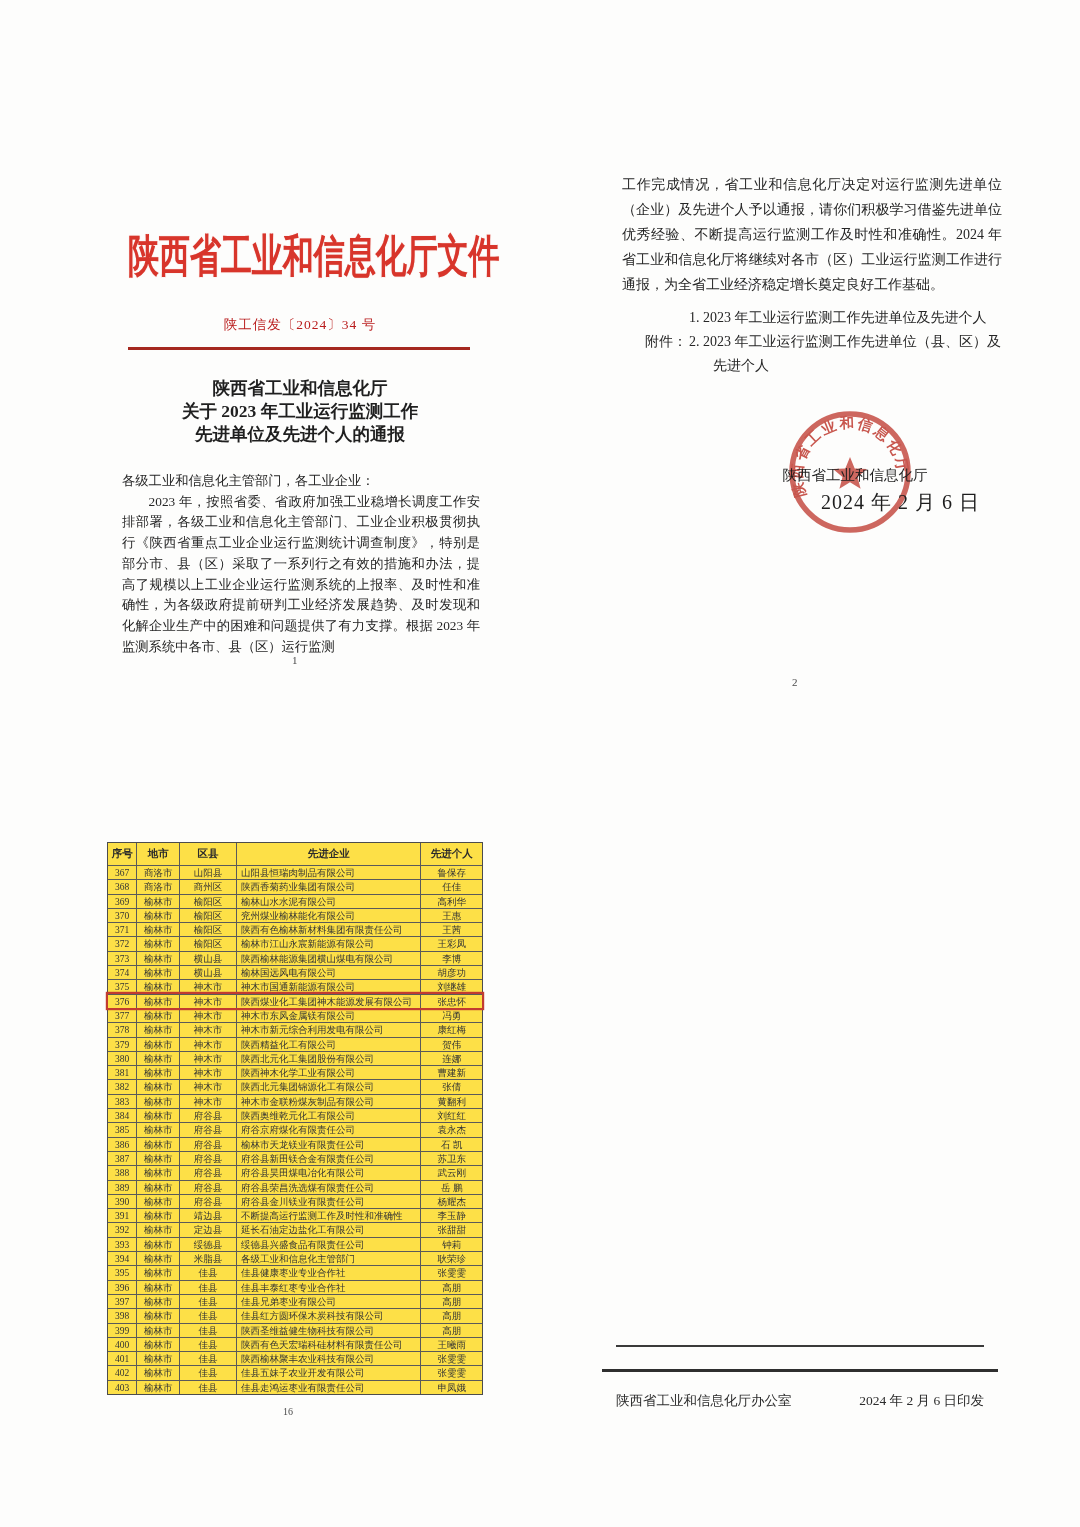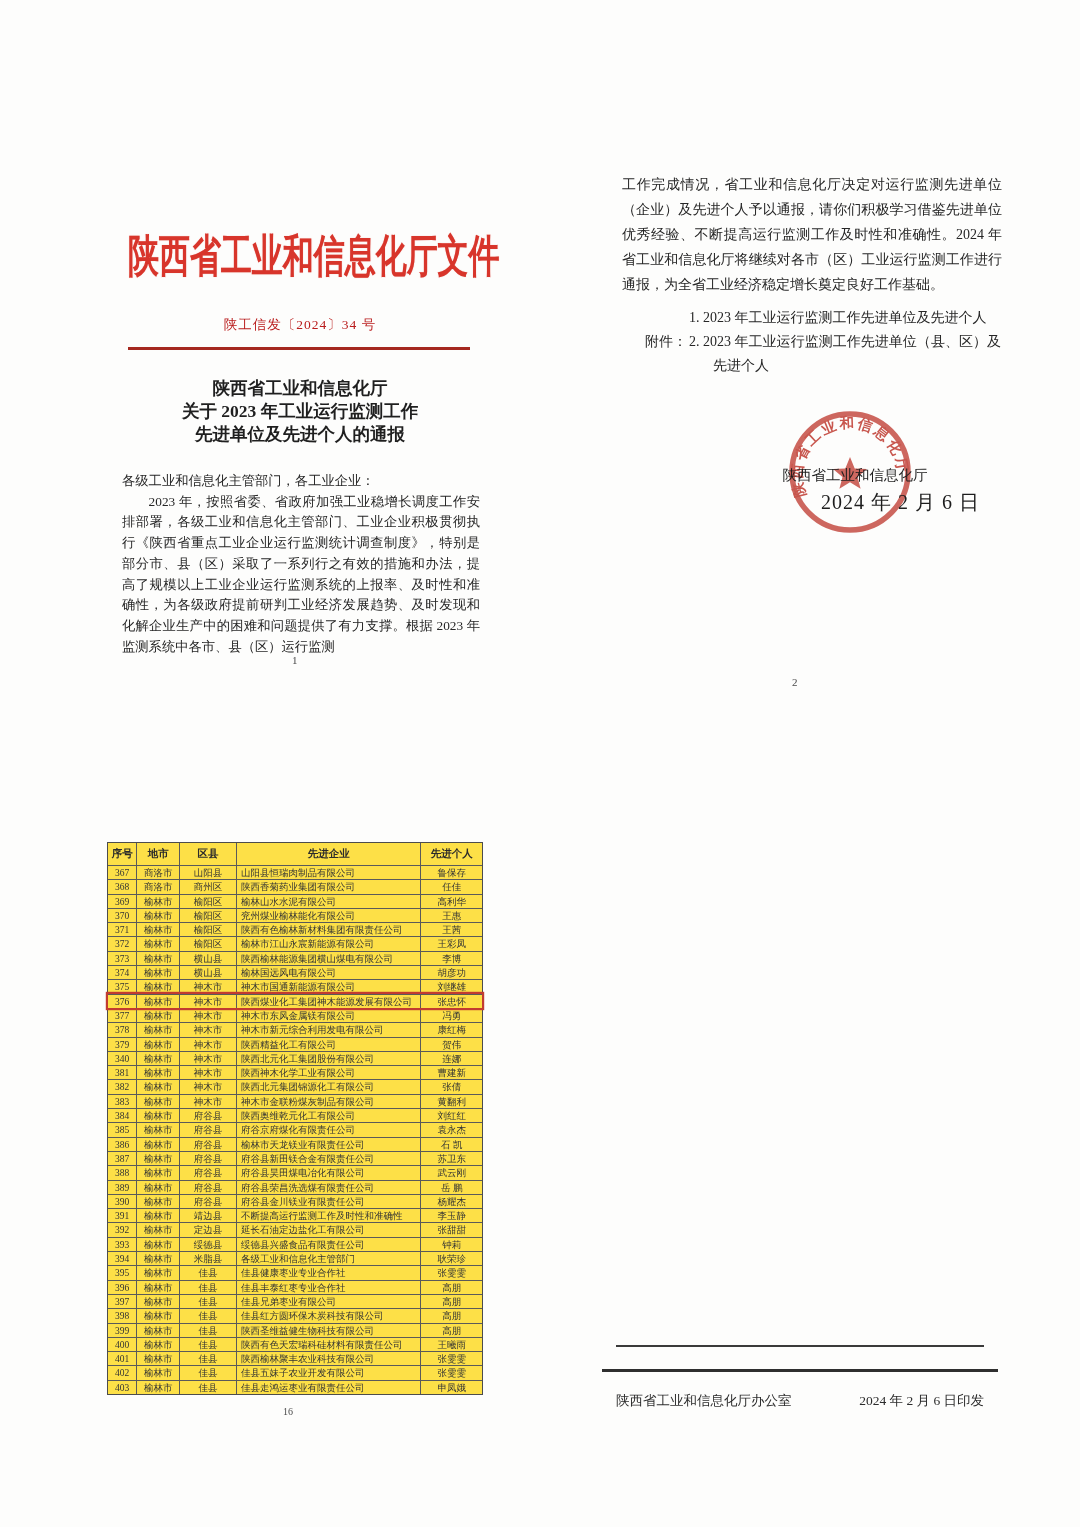--- a/index.html
+++ b/index.html
@@ -200,21 +200,21 @@
         <div class="td c4">康红梅</div>
       </div>
       <div class="tr">
         <div class="td c0">379</div>
         <div class="td c1">榆林市</div>
         <div class="td c2">神木市</div>
         <div class="td c3">陕西精益化工有限公司</div>
         <div class="td c4">贺伟</div>
       </div>
       <div class="tr">
-        <div class="td c0">340</div>
+        <div class="td c0">380</div>
         <div class="td c1">榆林市</div>
         <div class="td c2">神木市</div>
         <div class="td c3">陕西北元化工集团股份有限公司</div>
         <div class="td c4">连娜</div>
       </div>
       <div class="tr">
         <div class="td c0">381</div>
         <div class="td c1">榆林市</div>
         <div class="td c2">神木市</div>
         <div class="td c3">陕西神木化学工业有限公司</div>

